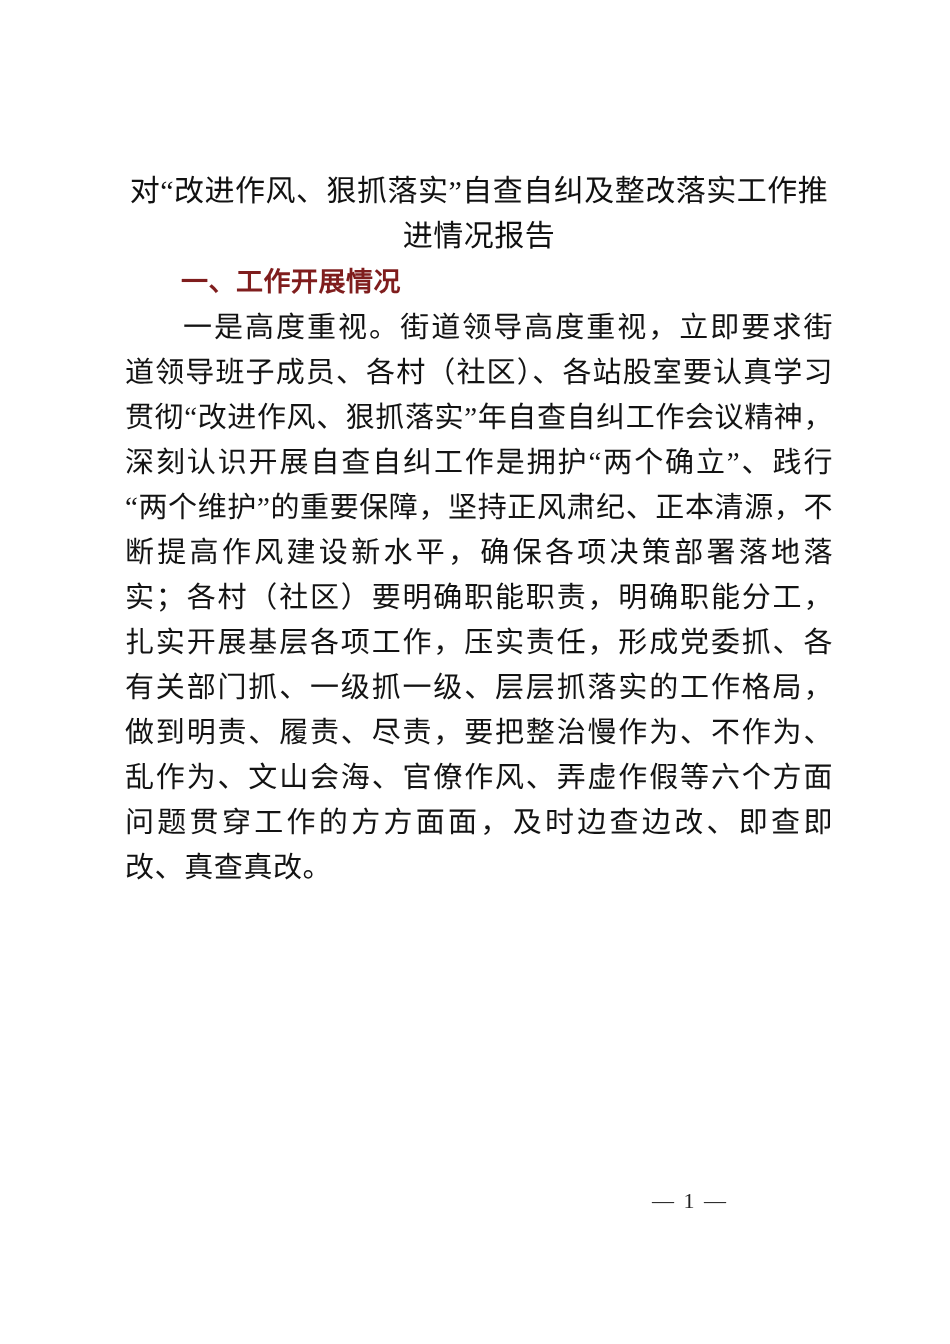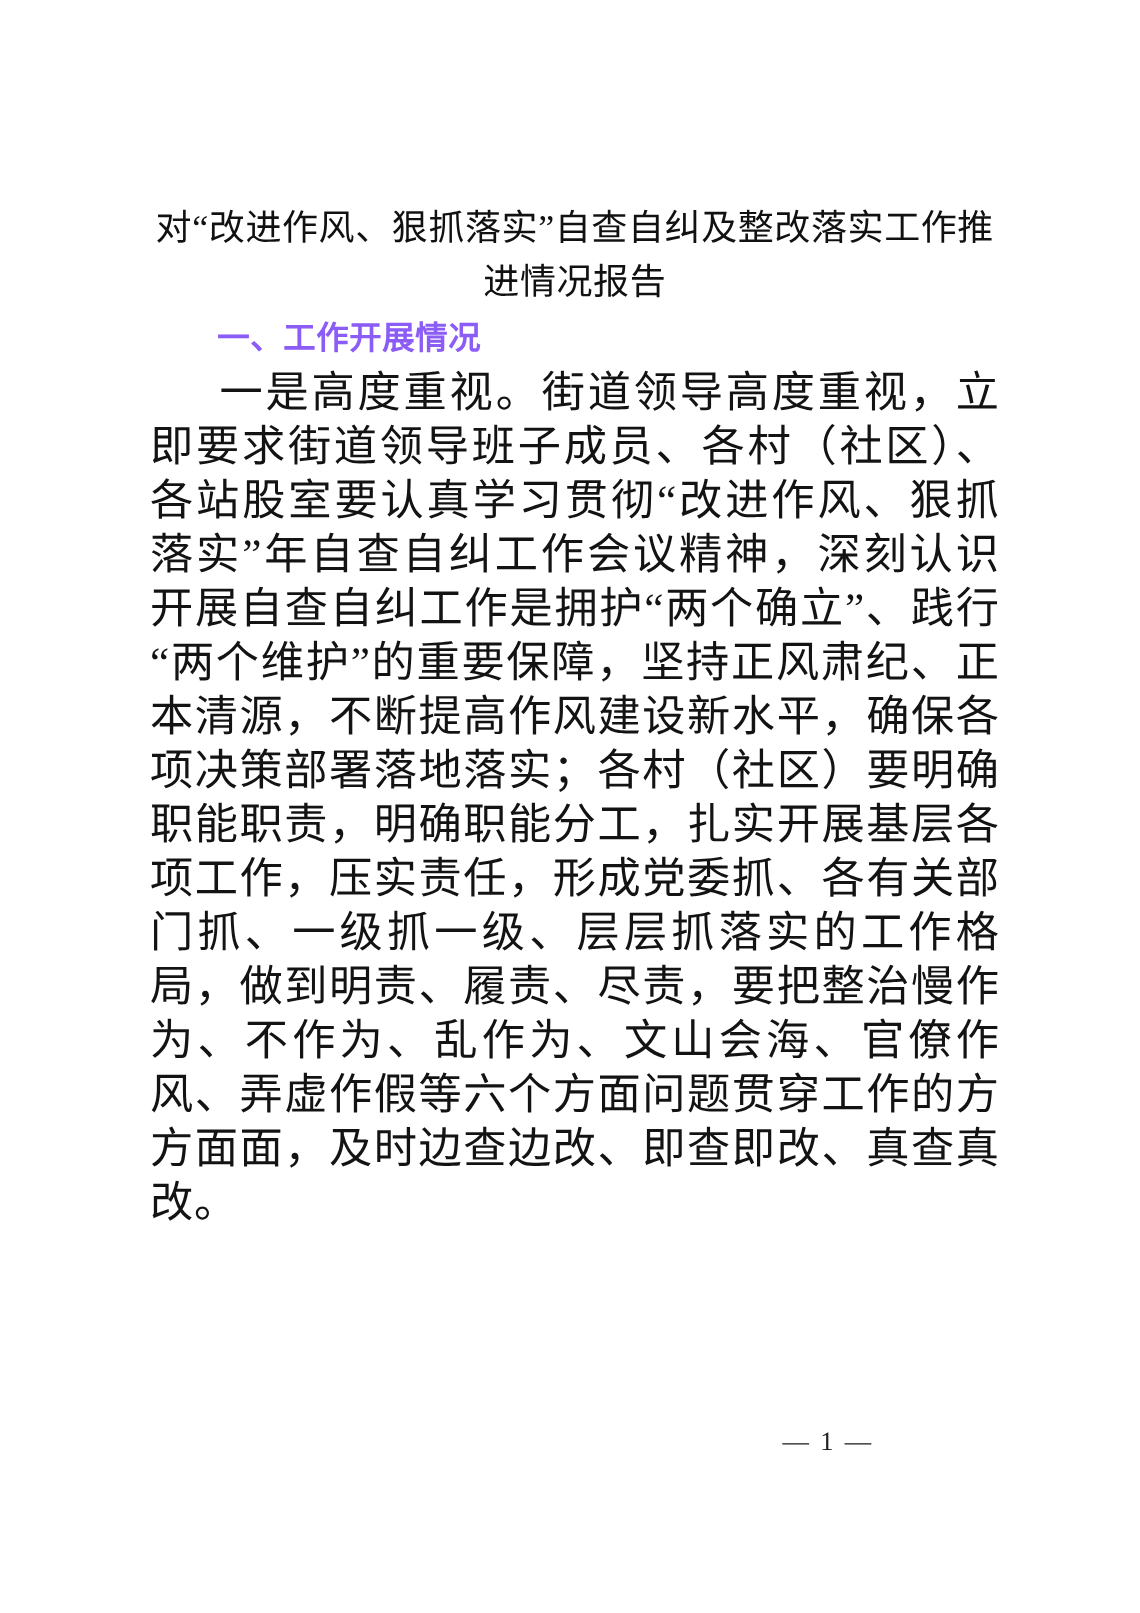--- a/index.html
+++ b/index.html
@@ -36,29 +36,29 @@
     letter-spacing: 0.5px;
     margin: 0 0 2px 0;
     font-weight: normal;
   }
 
   .section-heading {
     font-family: "Liberation Sans", "DejaVu Sans", sans-serif;
     font-size: 27px;
     line-height: 45px;
     font-weight: bold;
-    color: #8b5cf6;
+    color: #7f1d1d;
     margin: 0;
     text-indent: 56px;
     letter-spacing: 0.5px;
   }
 
   .body-para {
     font-family: "Liberation Serif", "DejaVu Serif", serif;
-    font-size: 36px;
+    font-size: 29px;
     line-height: 45px;
     color: #131313;
     margin: 0;
     text-align: justify;
     text-align-last: left;
     text-indent: 58px;
     letter-spacing: 0.6px;
     word-break: break-all;
   }
 

